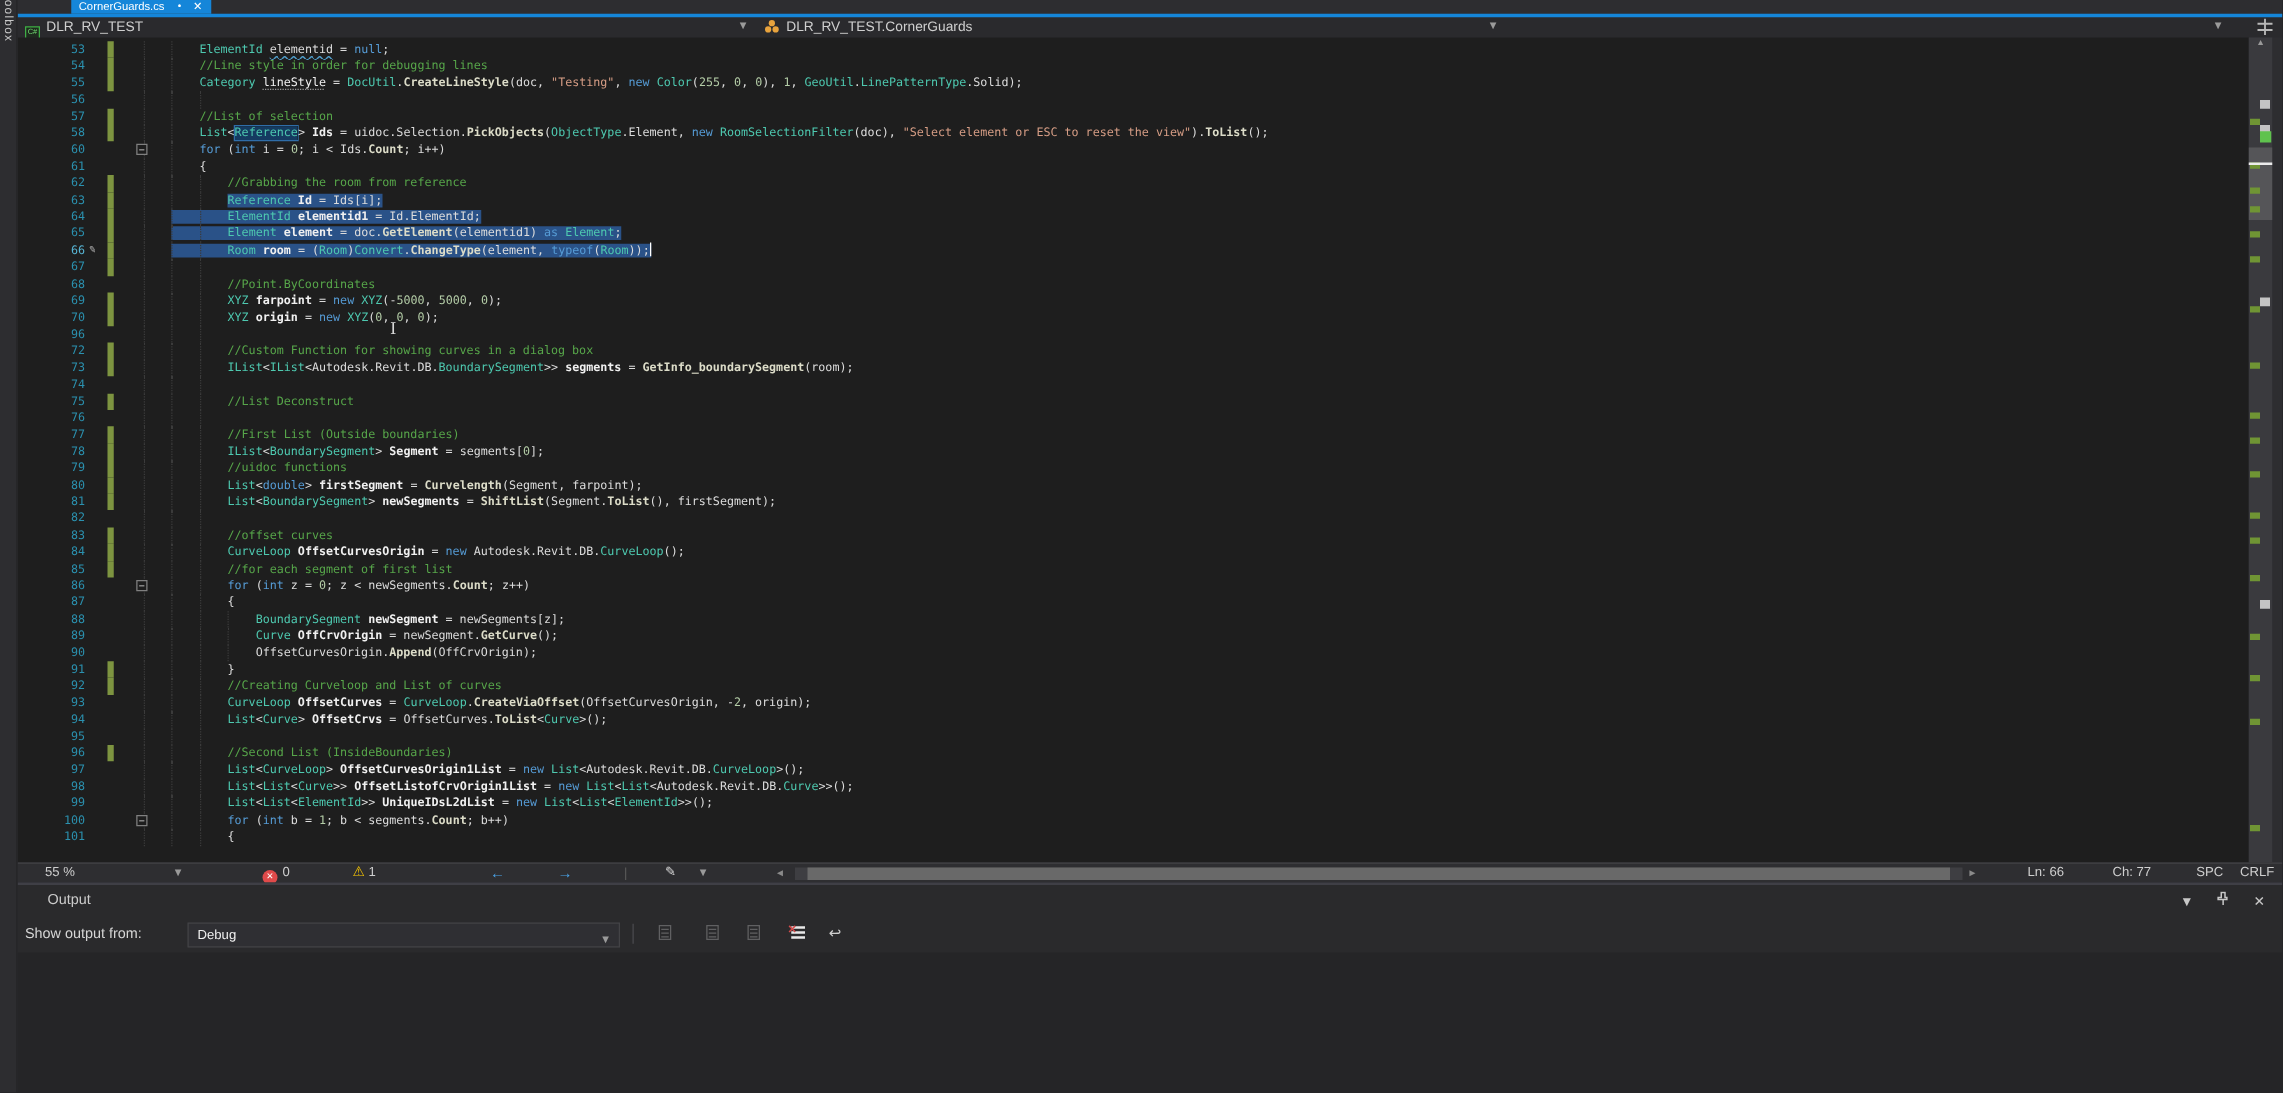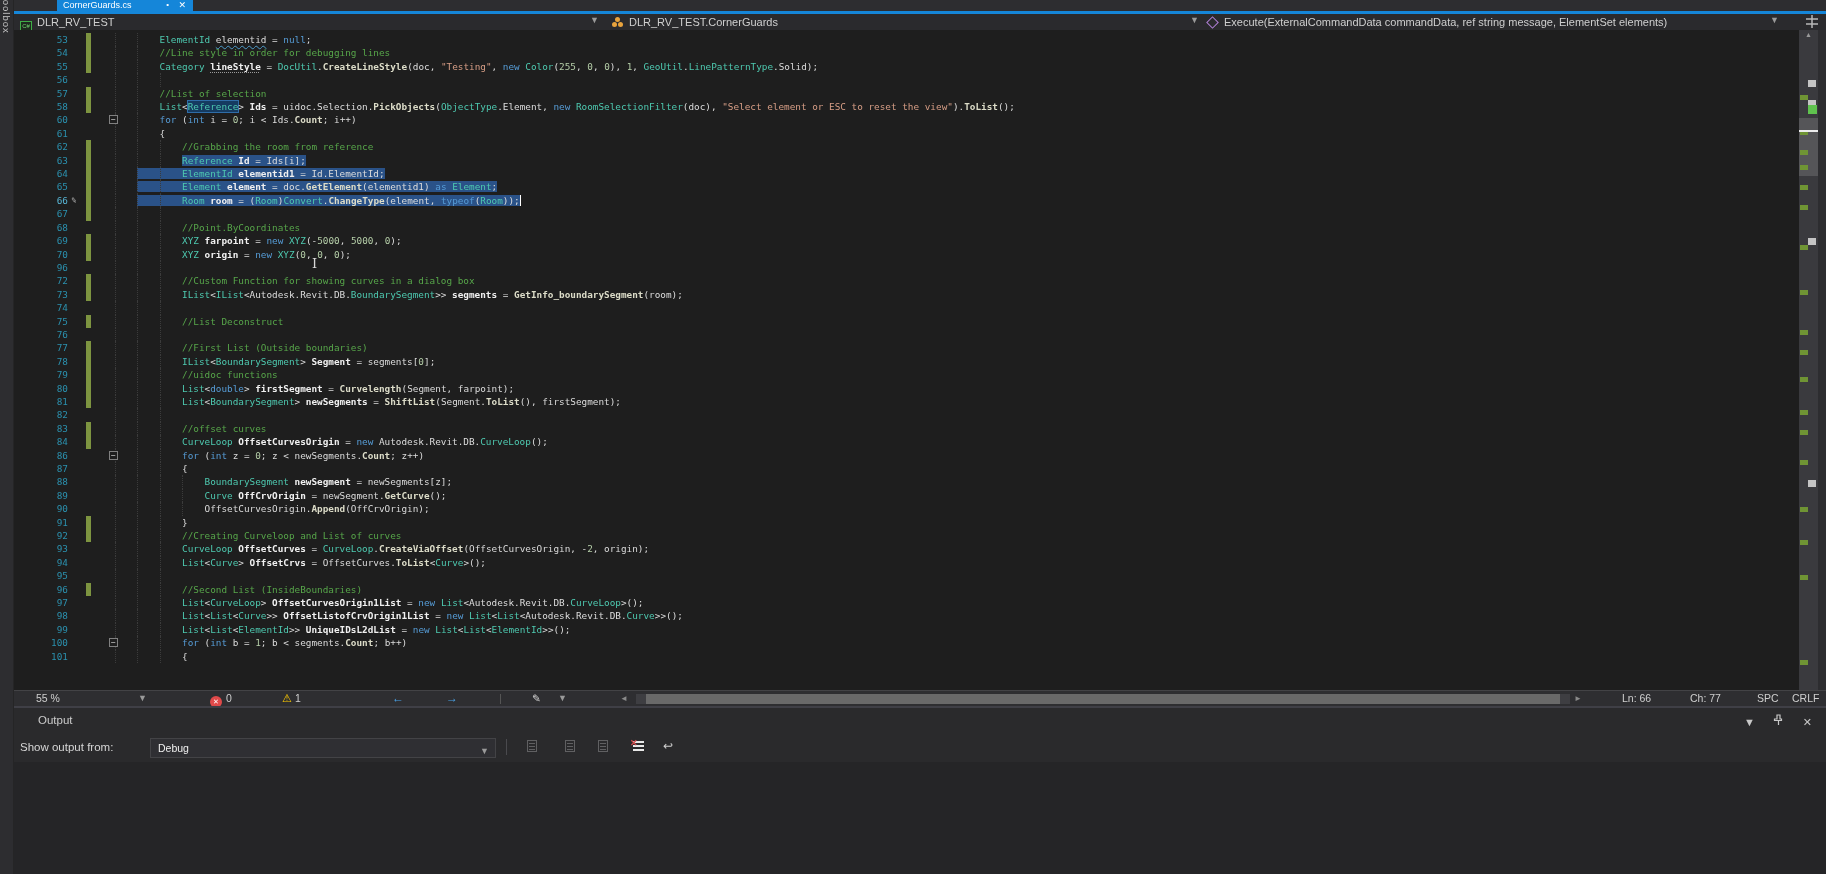--- a/index.html
+++ b/index.html
@@ -5,21 +5,21 @@
   * { box-sizing: border-box; margin: 0; padding: 0; }
   html,body { width: 1826px; height: 874px; overflow: hidden; }
   body { background:#2d2d30; font-family:"Liberation Sans", sans-serif; position:relative; }
 
   
   .toolstrip { position:absolute; left:0; top:0; width:14px; height:874px; background:#2d2d30; border-right:1px solid #252526; overflow:hidden; z-index:5;}
   .toolstrip .vtext { position:absolute; top:-6px; left:1px; writing-mode:vertical-rl; font-size:9.5px; color:#c8c8c8; letter-spacing:1px;}
 
   
   .tabrow { position:absolute; left:14px; top:0; right:0; height:11px; background:#2d2d30;}
-  .tab-active { position:absolute; left:43px; top:0; width:136px; height:11px; background:#1586d9; color:#fff; font-size:9px; line-height:11px; padding-left:6px; white-space:nowrap;}
+  .tab-active { position:absolute; left:43px; top:0; width:112px; height:11px; background:#1586d9; color:#fff; font-size:9px; line-height:11px; padding-left:6px; white-space:nowrap;}
   .tab-active .dot { position:absolute; right:24px; top:-1px; font-size:8px;}
   .tab-active .x { position:absolute; right:7px; top:0; font-size:9px; line-height:11px;}
   .accentline { position:absolute; left:14px; top:11px; right:0; height:3px; background:#1586d9;}
 
   
   .navbar { position:absolute; left:14px; top:14px; right:0; height:16px; background:#2a2a2d; color:#cfcfcf; font-size:11px;}
   .nav-item { position:absolute; top:0; height:16px; line-height:16px; white-space:nowrap; cursor:default;}
   .chev { position:absolute; top:1px; font-size:9px; color:#9a9a9a;}
   .csproj-icon { display:inline-block; width:12px; height:11px; border:1px solid #3fae46; color:#6fd66f; font-size:6px; line-height:9px; text-align:center; vertical-align:-2px; margin-right:5px; background:#1e2a1e;}
   .class-icon { display:inline-block; width:12px; height:11px; position:relative; vertical-align:-2px; margin-right:5px;}
@@ -35,21 +35,21 @@
   .lnum.cur { color:#58b6d6; }
   .chgbar { position:absolute; left:72px; top:0; width:5px; height:100%; background:#7d9440;}
   .pencil { position:absolute; left:57px; top:0; font-size:9px; color:#bdbdbd; transform:rotate(10deg);}
   .codebody { position:absolute; left:78px; top:0; right:16px; height:100%; color:#dcdcdc;}
   .guide { position:absolute; top:0; bottom:0; width:0; border-left:1px dotted #3b3b3b;}
   .foldbox { position:absolute; left:17px; top:2px; width:9px; height:9px; border:1px solid #808080; background:#1e1e1e; color:#cccccc; font-size:8px; line-height:7px; text-align:center;}
   .tk-p{color:#dcdcdc} .tk-k{color:#569cd6} .tk-t{color:#4ec9b0} .tk-c{color:#57a64a}
   .tk-s{color:#d69d85} .tk-n{color:#b5cea8}
   .tk-m{color:#dcdcc8; font-weight:bold} .tk-v{color:#f0f0f0; font-weight:bold}
   .tk-sq{color:#dcdcdc; text-decoration:underline wavy #4e9cc9; text-decoration-thickness:1px; text-underline-offset:2px;}
-  .tk-dt{color:#f0f0f0; font-weight:bold; text-decoration:underline dotted #9a9a9a; text-underline-offset:2px;}
+  .tk-dt{color:#f0f0f0; font-weight:normal; text-decoration:underline dotted #9a9a9a; text-underline-offset:2px;}
   .tk-hl{color:#4ec9b0; background:#153b61; box-shadow:0 0 0 1px #2f6da8;}
   .selbg { background:#2a5288; }
   .caret { display:inline-block; width:1.5px; height:11px; background:#ffffff; vertical-align:-2px;}
   .ibeam { position:absolute; left:312px; top:256px; color:#d8d8d8; font-family:"DejaVu Serif", serif; font-size:13px; z-index:4;}
 
   
   .vscroll { position:absolute; left:1799px; top:30px; width:19px; height:660px; background:#3a3a3e;}
   .vscroll .uparrow { position:absolute; top:1px; left:0; width:100%; text-align:center; font-size:7px; color:#999;}
   .vmark-g { position:absolute; left:1px; width:8px; height:5px; background:#6f9434;}
   .vmark-w { position:absolute; right:2px; width:8px; height:7px; background:#c4c4c4;}
@@ -108,23 +108,20 @@
 
 <div class="navbar">
   <div class="nav-item" style="left:6px;">
     <span class="csproj-icon">C#</span><span>DLR_RV_TEST</span>
   </div>
   <span class="chev" style="left:576px;">▼</span>
   <div class="nav-item" style="left:598px;text-align:right;">
     <span class="class-icon"><i></i><i></i><i></i></span><span>DLR_RV_TEST.CornerGuards</span>
   </div>
   <span class="chev" style="left:1176px;">▼</span>
-  <div class="nav-item" style="left:1192px;">
-    <span class="method-icon"></span><span>Execute(ExternalCommandData commandData, ref string message, ElementSet elements)</span>
-  </div>
   <span class="chev" style="left:1756px;">▼</span>
 </div>
 <svg class="split-handle" viewBox="0 0 16 15">
   <line x1="8" y1="1" x2="8" y2="14" stroke="#b8b8b8" stroke-width="1.5"></line>
   <line x1="2" y1="5" x2="14" y2="5" stroke="#b8b8b8" stroke-width="1.5"></line>
   <line x1="2" y1="10" x2="14" y2="10" stroke="#b8b8b8" stroke-width="1.5"></line>
 </svg>
 
 <div class="editor" id="editor">
     <div class="code-row"><span class="lnum">53</span><div class="chgbar"></div><div class="codebody"><div class="guide" style="left: 22.52px;"></div><div class="guide" style="left: 45.04px;"></div><span>            </span><span class="tk-t">ElementId</span><span class="tk-p"> </span><span class="tk-sq">elementid</span><span class="tk-p"> = </span><span class="tk-k">null</span><span class="tk-p">;</span></div></div>
@@ -151,20 +148,21 @@
     <div class="code-row"><span class="lnum">75</span><div class="chgbar"></div><div class="codebody"><div class="guide" style="left: 22.52px;"></div><div class="guide" style="left: 45.04px;"></div><div class="guide" style="left: 67.56px;"></div><span>                </span><span class="tk-c">//List Deconstruct</span></div></div>
     <div class="code-row"><span class="lnum">76</span><div class="codebody"><div class="guide" style="left: 22.52px;"></div><div class="guide" style="left: 45.04px;"></div><div class="guide" style="left: 67.56px;"></div><span></span></div></div>
     <div class="code-row"><span class="lnum">77</span><div class="chgbar"></div><div class="codebody"><div class="guide" style="left: 22.52px;"></div><div class="guide" style="left: 45.04px;"></div><div class="guide" style="left: 67.56px;"></div><span>                </span><span class="tk-c">//First List (Outside boundaries)</span></div></div>
     <div class="code-row"><span class="lnum">78</span><div class="chgbar"></div><div class="codebody"><div class="guide" style="left: 22.52px;"></div><div class="guide" style="left: 45.04px;"></div><div class="guide" style="left: 67.56px;"></div><span>                </span><span class="tk-t">IList</span><span class="tk-p">&lt;</span><span class="tk-t">BoundarySegment</span><span class="tk-p">&gt; </span><span class="tk-v">Segment</span><span class="tk-p"> = segments[</span><span class="tk-n">0</span><span class="tk-p">];</span></div></div>
     <div class="code-row"><span class="lnum">79</span><div class="chgbar"></div><div class="codebody"><div class="guide" style="left: 22.52px;"></div><div class="guide" style="left: 45.04px;"></div><div class="guide" style="left: 67.56px;"></div><span>                </span><span class="tk-c">//uidoc functions</span></div></div>
     <div class="code-row"><span class="lnum">80</span><div class="chgbar"></div><div class="codebody"><div class="guide" style="left: 22.52px;"></div><div class="guide" style="left: 45.04px;"></div><div class="guide" style="left: 67.56px;"></div><span>                </span><span class="tk-t">List</span><span class="tk-p">&lt;</span><span class="tk-k">double</span><span class="tk-p">&gt; </span><span class="tk-v">firstSegment</span><span class="tk-p"> = </span><span class="tk-m">Curvelength</span><span class="tk-p">(Segment, farpoint);</span></div></div>
     <div class="code-row"><span class="lnum">81</span><div class="chgbar"></div><div class="codebody"><div class="guide" style="left: 22.52px;"></div><div class="guide" style="left: 45.04px;"></div><div class="guide" style="left: 67.56px;"></div><span>                </span><span class="tk-t">List</span><span class="tk-p">&lt;</span><span class="tk-t">BoundarySegment</span><span class="tk-p">&gt; </span><span class="tk-v">newSegments</span><span class="tk-p"> = </span><span class="tk-m">ShiftList</span><span class="tk-p">(Segment.</span><span class="tk-m">ToList</span><span class="tk-p">(), firstSegment);</span></div></div>
     <div class="code-row"><span class="lnum">82</span><div class="codebody"><div class="guide" style="left: 22.52px;"></div><div class="guide" style="left: 45.04px;"></div><div class="guide" style="left: 67.56px;"></div><span></span></div></div>
     <div class="code-row"><span class="lnum">83</span><div class="chgbar"></div><div class="codebody"><div class="guide" style="left: 22.52px;"></div><div class="guide" style="left: 45.04px;"></div><div class="guide" style="left: 67.56px;"></div><span>                </span><span class="tk-c">//offset curves</span></div></div>
     <div class="code-row"><span class="lnum">84</span><div class="chgbar"></div><div class="codebody"><div class="guide" style="left: 22.52px;"></div><div class="guide" style="left: 45.04px;"></div><div class="guide" style="left: 67.56px;"></div><span>                </span><span class="tk-t">CurveLoop</span><span class="tk-p"> </span><span class="tk-v">OffsetCurvesOrigin</span><span class="tk-p"> = </span><span class="tk-k">new</span><span class="tk-p"> Autodesk.Revit.DB.</span><span class="tk-t">CurveLoop</span><span class="tk-p">();</span></div></div>
+    <div class="code-row"><span class="lnum">85</span><div class="chgbar"></div><div class="codebody"><div class="guide" style="left: 22.52px;"></div><div class="guide" style="left: 45.04px;"></div><div class="guide" style="left: 67.56px;"></div><span>                </span><span class="tk-c">//for each segment of first list</span></div></div>
     <div class="code-row"><span class="lnum">86</span><div class="codebody"><div class="guide" style="left: 22.52px;"></div><div class="guide" style="left: 45.04px;"></div><div class="guide" style="left: 67.56px;"></div><div class="foldbox">−</div><span>                </span><span class="tk-k">for</span><span class="tk-p"> (</span><span class="tk-k">int</span><span class="tk-p"> z = </span><span class="tk-n">0</span><span class="tk-p">; z &lt; newSegments.</span><span class="tk-m">Count</span><span class="tk-p">; z++)</span></div></div>
     <div class="code-row"><span class="lnum">87</span><div class="codebody"><div class="guide" style="left: 22.52px;"></div><div class="guide" style="left: 45.04px;"></div><div class="guide" style="left: 67.56px;"></div><span>                </span><span class="tk-p">{</span></div></div>
     <div class="code-row"><span class="lnum">88</span><div class="codebody"><div class="guide" style="left: 22.52px;"></div><div class="guide" style="left: 45.04px;"></div><div class="guide" style="left: 67.56px;"></div><div class="guide" style="left: 90.08px;"></div><span>                    </span><span class="tk-t">BoundarySegment</span><span class="tk-p"> </span><span class="tk-v">newSegment</span><span class="tk-p"> = newSegments[z];</span></div></div>
     <div class="code-row"><span class="lnum">89</span><div class="codebody"><div class="guide" style="left: 22.52px;"></div><div class="guide" style="left: 45.04px;"></div><div class="guide" style="left: 67.56px;"></div><div class="guide" style="left: 90.08px;"></div><span>                    </span><span class="tk-t">Curve</span><span class="tk-p"> </span><span class="tk-v">OffCrvOrigin</span><span class="tk-p"> = newSegment.</span><span class="tk-m">GetCurve</span><span class="tk-p">();</span></div></div>
     <div class="code-row"><span class="lnum">90</span><div class="codebody"><div class="guide" style="left: 22.52px;"></div><div class="guide" style="left: 45.04px;"></div><div class="guide" style="left: 67.56px;"></div><div class="guide" style="left: 90.08px;"></div><span>                    </span><span class="tk-p">OffsetCurvesOrigin.</span><span class="tk-m">Append</span><span class="tk-p">(OffCrvOrigin);</span></div></div>
     <div class="code-row"><span class="lnum">91</span><div class="chgbar"></div><div class="codebody"><div class="guide" style="left: 22.52px;"></div><div class="guide" style="left: 45.04px;"></div><div class="guide" style="left: 67.56px;"></div><span>                </span><span class="tk-p">}</span></div></div>
     <div class="code-row"><span class="lnum">92</span><div class="chgbar"></div><div class="codebody"><div class="guide" style="left: 22.52px;"></div><div class="guide" style="left: 45.04px;"></div><div class="guide" style="left: 67.56px;"></div><span>                </span><span class="tk-c">//Creating Curveloop and List of curves</span></div></div>
     <div class="code-row"><span class="lnum">93</span><div class="codebody"><div class="guide" style="left: 22.52px;"></div><div class="guide" style="left: 45.04px;"></div><div class="guide" style="left: 67.56px;"></div><span>                </span><span class="tk-t">CurveLoop</span><span class="tk-p"> </span><span class="tk-v">OffsetCurves</span><span class="tk-p"> = </span><span class="tk-t">CurveLoop</span><span class="tk-p">.</span><span class="tk-m">CreateViaOffset</span><span class="tk-p">(OffsetCurvesOrigin, -</span><span class="tk-n">2</span><span class="tk-p">, origin);</span></div></div>
     <div class="code-row"><span class="lnum">94</span><div class="codebody"><div class="guide" style="left: 22.52px;"></div><div class="guide" style="left: 45.04px;"></div><div class="guide" style="left: 67.56px;"></div><span>                </span><span class="tk-t">List</span><span class="tk-p">&lt;</span><span class="tk-t">Curve</span><span class="tk-p">&gt; </span><span class="tk-v">OffsetCrvs</span><span class="tk-p"> = OffsetCurves.</span><span class="tk-m">ToList</span><span class="tk-p">&lt;</span><span class="tk-t">Curve</span><span class="tk-p">&gt;();</span></div></div>
     <div class="code-row"><span class="lnum">95</span><div class="codebody"><div class="guide" style="left: 22.52px;"></div><div class="guide" style="left: 45.04px;"></div><div class="guide" style="left: 67.56px;"></div><span></span></div></div>

